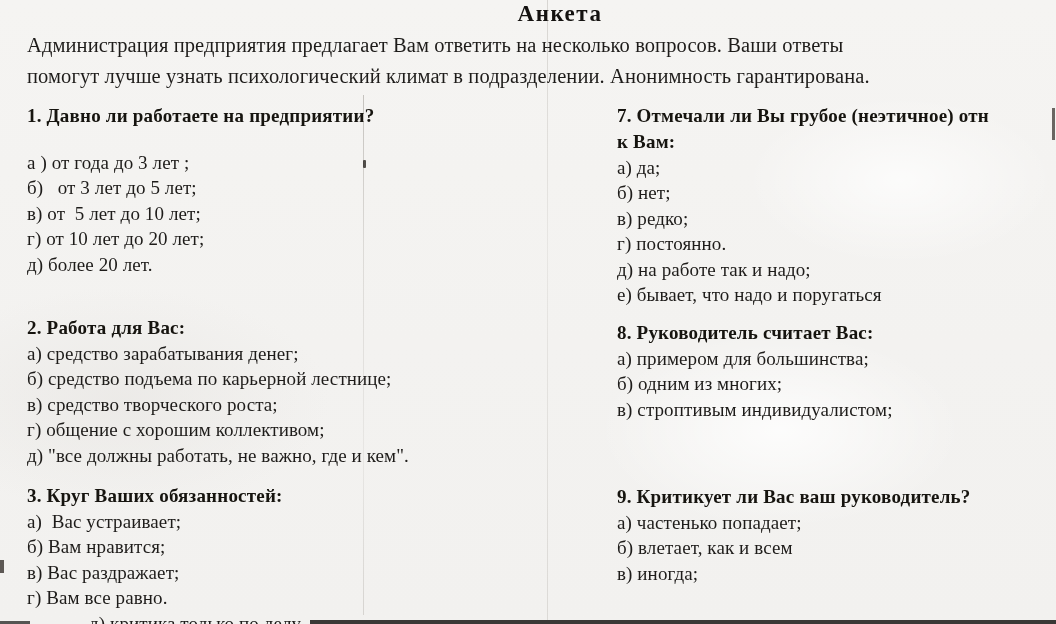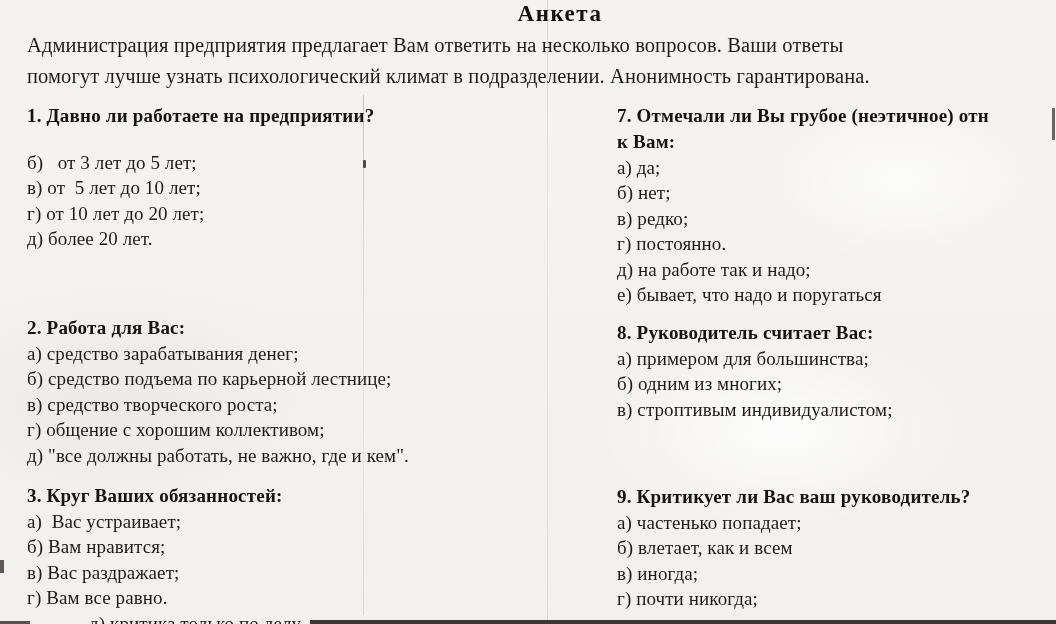--- a/index.html
+++ b/index.html
@@ -133,20 +133,21 @@
 
   <div class="title">Анкета</div>
 
   <div class="intro">Администрация предприятия предлагает Вам ответить на несколько вопросов. Ваши ответы
 помогут лучше узнать психологический климат в подразделении. Анонимность гарантирована.</div>
 
   <div class="col col-left">
     <section class="q q1">
       <div class="q-heading">1. Давно ли работаете на предприятии?</div>
       <div class="q-options">
+          <div class="opt">а ) от года до 3 лет ;</div>
           <div class="opt">б)   от 3 лет до 5 лет;</div>
           <div class="opt">в) от  5 лет до 10 лет;</div>
           <div class="opt">г) от 10 лет до 20 лет;</div>
           <div class="opt">д) более 20 лет.</div>
         </div>
     </section>
     <section class="q q2">
       <div class="q-heading">2. Работа для Вас:</div>
       <div class="q-options">
           <div class="opt">а) средство зарабатывания денег;</div>
@@ -188,21 +189,20 @@
           <div class="opt">б) одним из многих;</div>
           <div class="opt">в) строптивым индивидуалистом;</div>
         </div>
     </section>
     <section class="q q9">
       <div class="q-heading">9. Критикует ли Вас ваш руководитель?</div>
       <div class="q-options">
           <div class="opt">а) частенько попадает;</div>
           <div class="opt">б) влетает, как и всем</div>
           <div class="opt">в) иногда;</div>
-          <div class="opt">г) почти никогда;</div>
         </div>
     </section>
   </div>
 
   <div class="crease-1"></div>
   <div class="crease-speck"></div>
   <div class="crease-2"></div>
   <div class="edge-mark-right"></div>
   <div class="edge-mark-left"></div>
   <div class="bottom-strip"></div>

